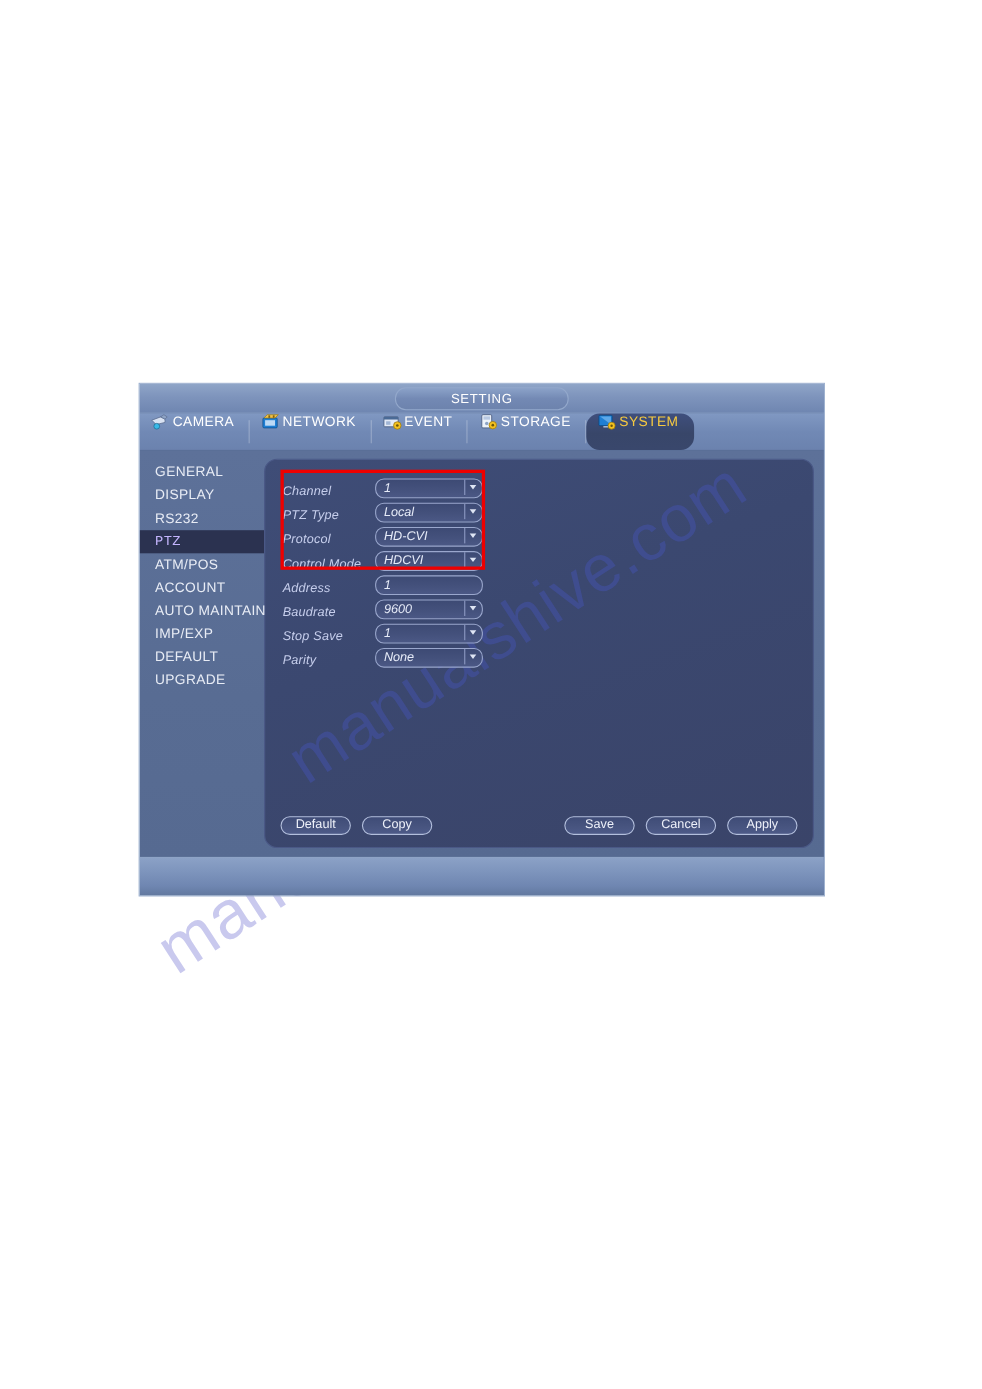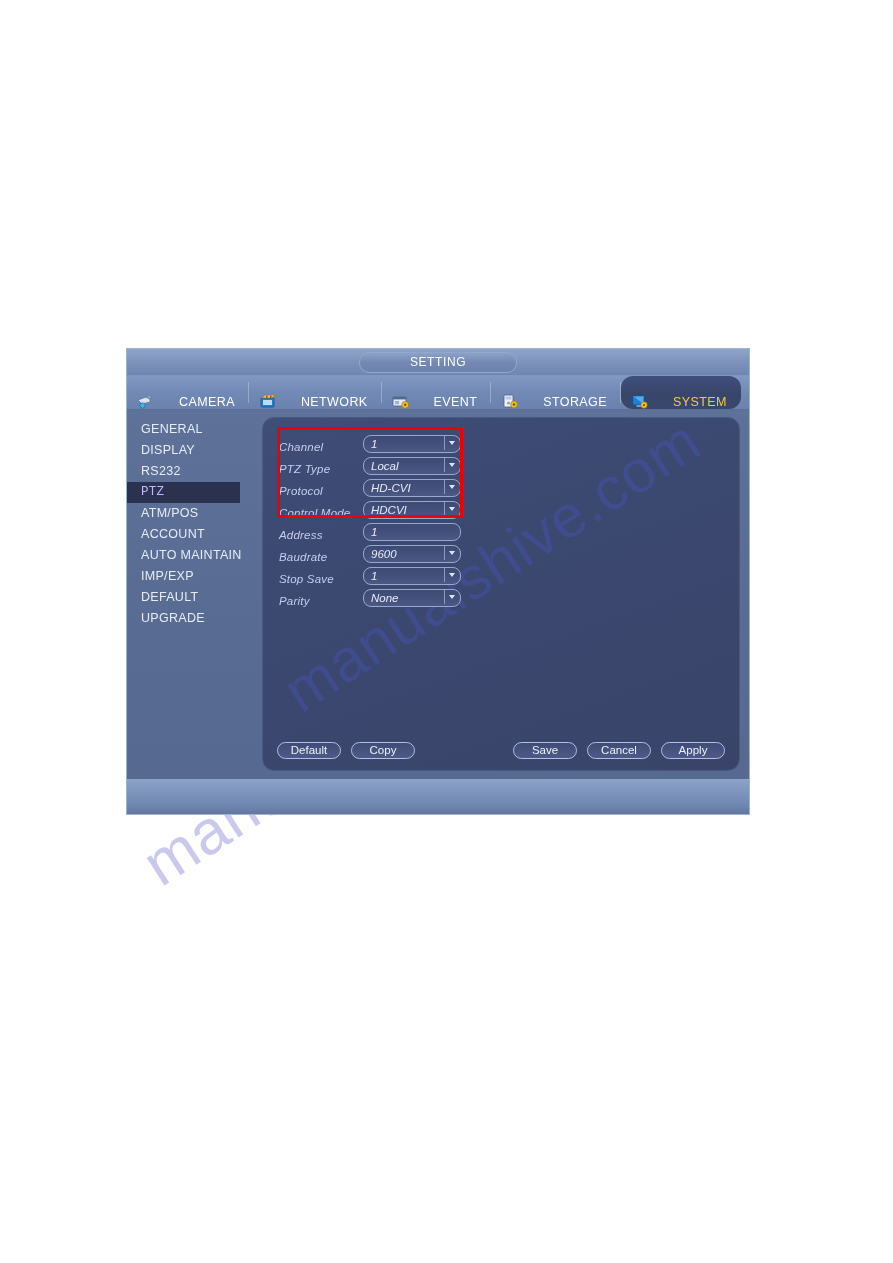--- a/index.html
+++ b/index.html
@@ -83,22 +83,22 @@
   .tabrow {
     position: relative;
     height: 33px;
     background: linear-gradient(180deg, #8098c2 0%, #7189b5 50%, #6b82ae 100%);
     display: flex;
     align-items: stretch;
     border-bottom: 1px solid #5a6f97;
   }
   .tab {
     display: flex;
-    align-items: flex-end;
-    gap: 24px;
+    align-items: flex-start;
+    gap: 2px;
     padding: 0 14px 0 10px;
     position: relative;
     color: #ffffff;
     font-size: 12.5px;
     letter-spacing: 0.4px;
     cursor: default;
     white-space: nowrap;
   }
   .tab:not(:last-child)::after {
     content: "";
@@ -122,21 +122,20 @@
     position: relative;
   }
   .tab .ticon svg { display: block; }
 
   
   .dlg-body {
     position: relative;
     height: 372px;
     display: flex;
     background: linear-gradient(180deg, #5d7199 0%, #586c93 60%, #566a91 100%);
-    gap: 22px;
   }
 
   
   .sidebar {
     width: 113px;
     flex: 0 0 113px;
     padding-top: 9px;
     position: relative;
     z-index: 3;
   }

